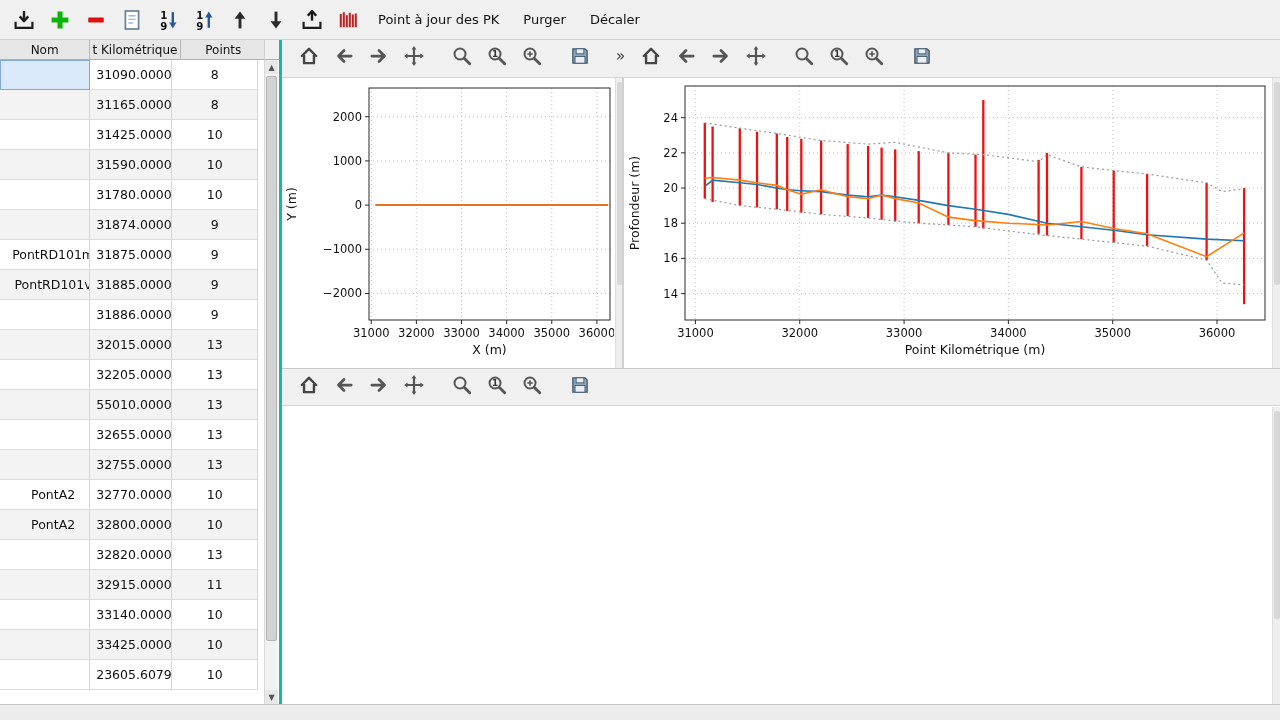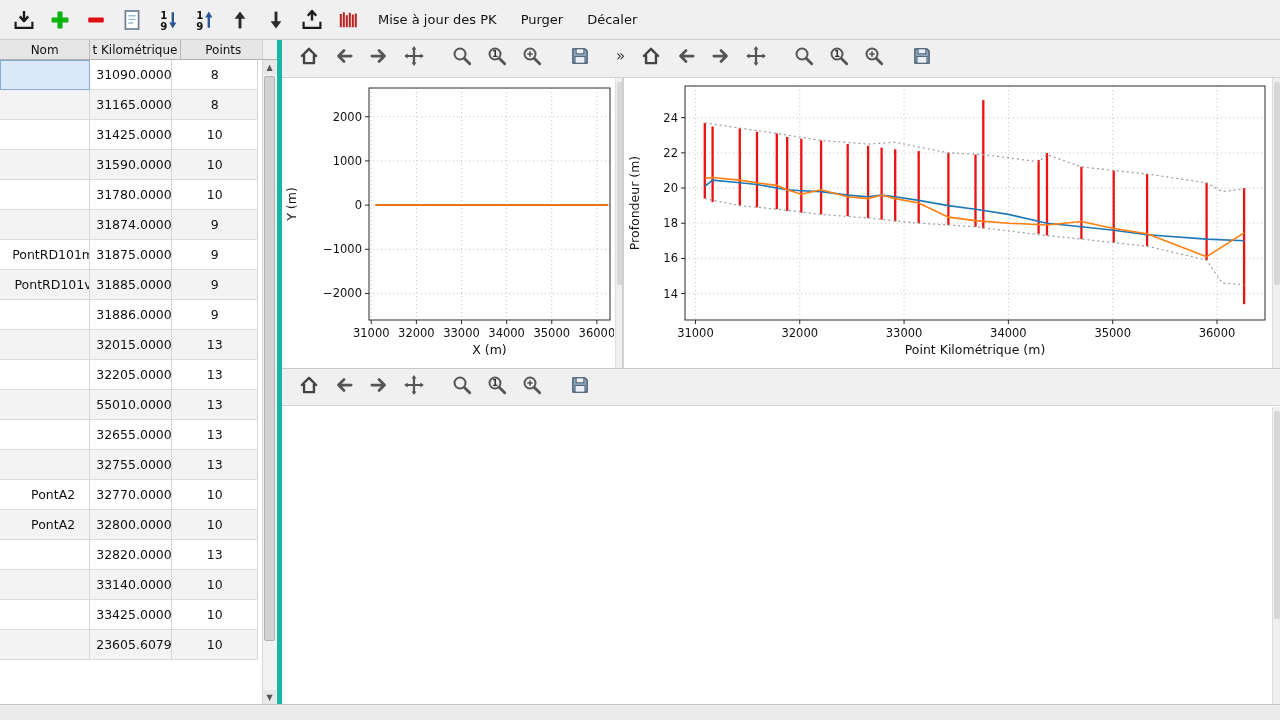--- a/index.html
+++ b/index.html
@@ -12,21 +12,21 @@
     background:#f0f0f0; border-bottom:1px solid #cfcfcf;
     display:flex; align-items:center; padding-left:10px; gap:8px; }
   .tbtn { width:28px; height:28px; background:transparent; border:none; cursor:pointer;
     display:flex; align-items:center; justify-content:center; }
   .ttext { background:transparent; border:none; font-family:inherit; font-size:13px;
     color:#111; padding:6px 8px; cursor:pointer; white-space:nowrap; }
   .ttext:first-of-type { margin-left:6px; }
 
   
   .left-panel { position:absolute; left:0; top:40px; width:282px; height:664px;
-    background:#ffffff; border-right:5px solid #14b8a6; }
+    background:#ffffff; border-right:3px solid #14b8a6; }
   .thead { position:absolute; left:0; top:0; width:267px; height:20px; display:flex; }
   .th { background:#e6e6e6; border-right:1px solid #b8b8b8; border-bottom:1px solid #b0b0b0;
     font-size:12px; color:#111; display:flex; align-items:center; justify-content:center;
     overflow:hidden; white-space:nowrap; }
   .th.c0 { width:93px; } .th.c1 { width:93px; } .th.c2 { width:89px; }
   .corner { position:absolute; right:0; top:0; width:15px; height:20px;
     background:#f0f0f0; border-bottom:1px solid #b0b0b0; border-left:1px solid #cfcfcf; }
   .tbody { position:absolute; left:0; top:20px; width:258px; height:644px; overflow:hidden; }
   .trow { display:flex; height:30px; }
   .trow:nth-child(even) .td { background:#f3f3f3; }
@@ -137,21 +137,21 @@
         <path d="M10 10.5 V3.5" stroke="#1a1a1a" stroke-width="2"></path>
         <path d="M6.5 6.5 L10 2.5 L13.5 6.5" fill="none" stroke="#1a1a1a" stroke-width="2" stroke-linejoin="round"></path>
         <path d="M3 11.5 V16.5 H17 V11.5" fill="none" stroke="#1a1a1a" stroke-width="1.8"></path>
       </svg>
     </button>
     <button class="tbtn">
       <svg viewBox="0 0 20 20" width="24" height="24">
         <path d="M4 5 V16 M6.5 3.5 V16 M9 6 V16 M11.5 4 V16 M14 5.5 V16 M16.5 4.5 V16" stroke="#bb2222" stroke-width="1.7"></path>
       </svg>
     </button>
-    <button class="ttext">Mise à jour des PK</button>
+    <button class="ttext">Point à jour des PK</button>
     <button class="ttext">Purger</button>
     <button class="ttext">Décaler</button>
   </div>
 
   <div class="left-panel">
     <div class="thead">
       <div class="th c0">Nom</div>
       <div class="th c1">t Kilométrique</div>
       <div class="th c2">Points</div>
     </div>
@@ -234,20 +234,25 @@
         </div>
         <div class="trow">
           <div class="td c0">PontA2</div>
           <div class="td c1">32800.0000</div>
           <div class="td c2">10</div>
         </div>
         <div class="trow">
           <div class="td c0"></div>
           <div class="td c1">32820.0000</div>
           <div class="td c2">13</div>
+        </div>
+        <div class="trow">
+          <div class="td c0"></div>
+          <div class="td c1">32915.0000</div>
+          <div class="td c2">11</div>
         </div>
         <div class="trow">
           <div class="td c0"></div>
           <div class="td c1">33140.0000</div>
           <div class="td c2">10</div>
         </div>
         <div class="trow">
           <div class="td c0"></div>
           <div class="td c1">33425.0000</div>
           <div class="td c2">10</div>

